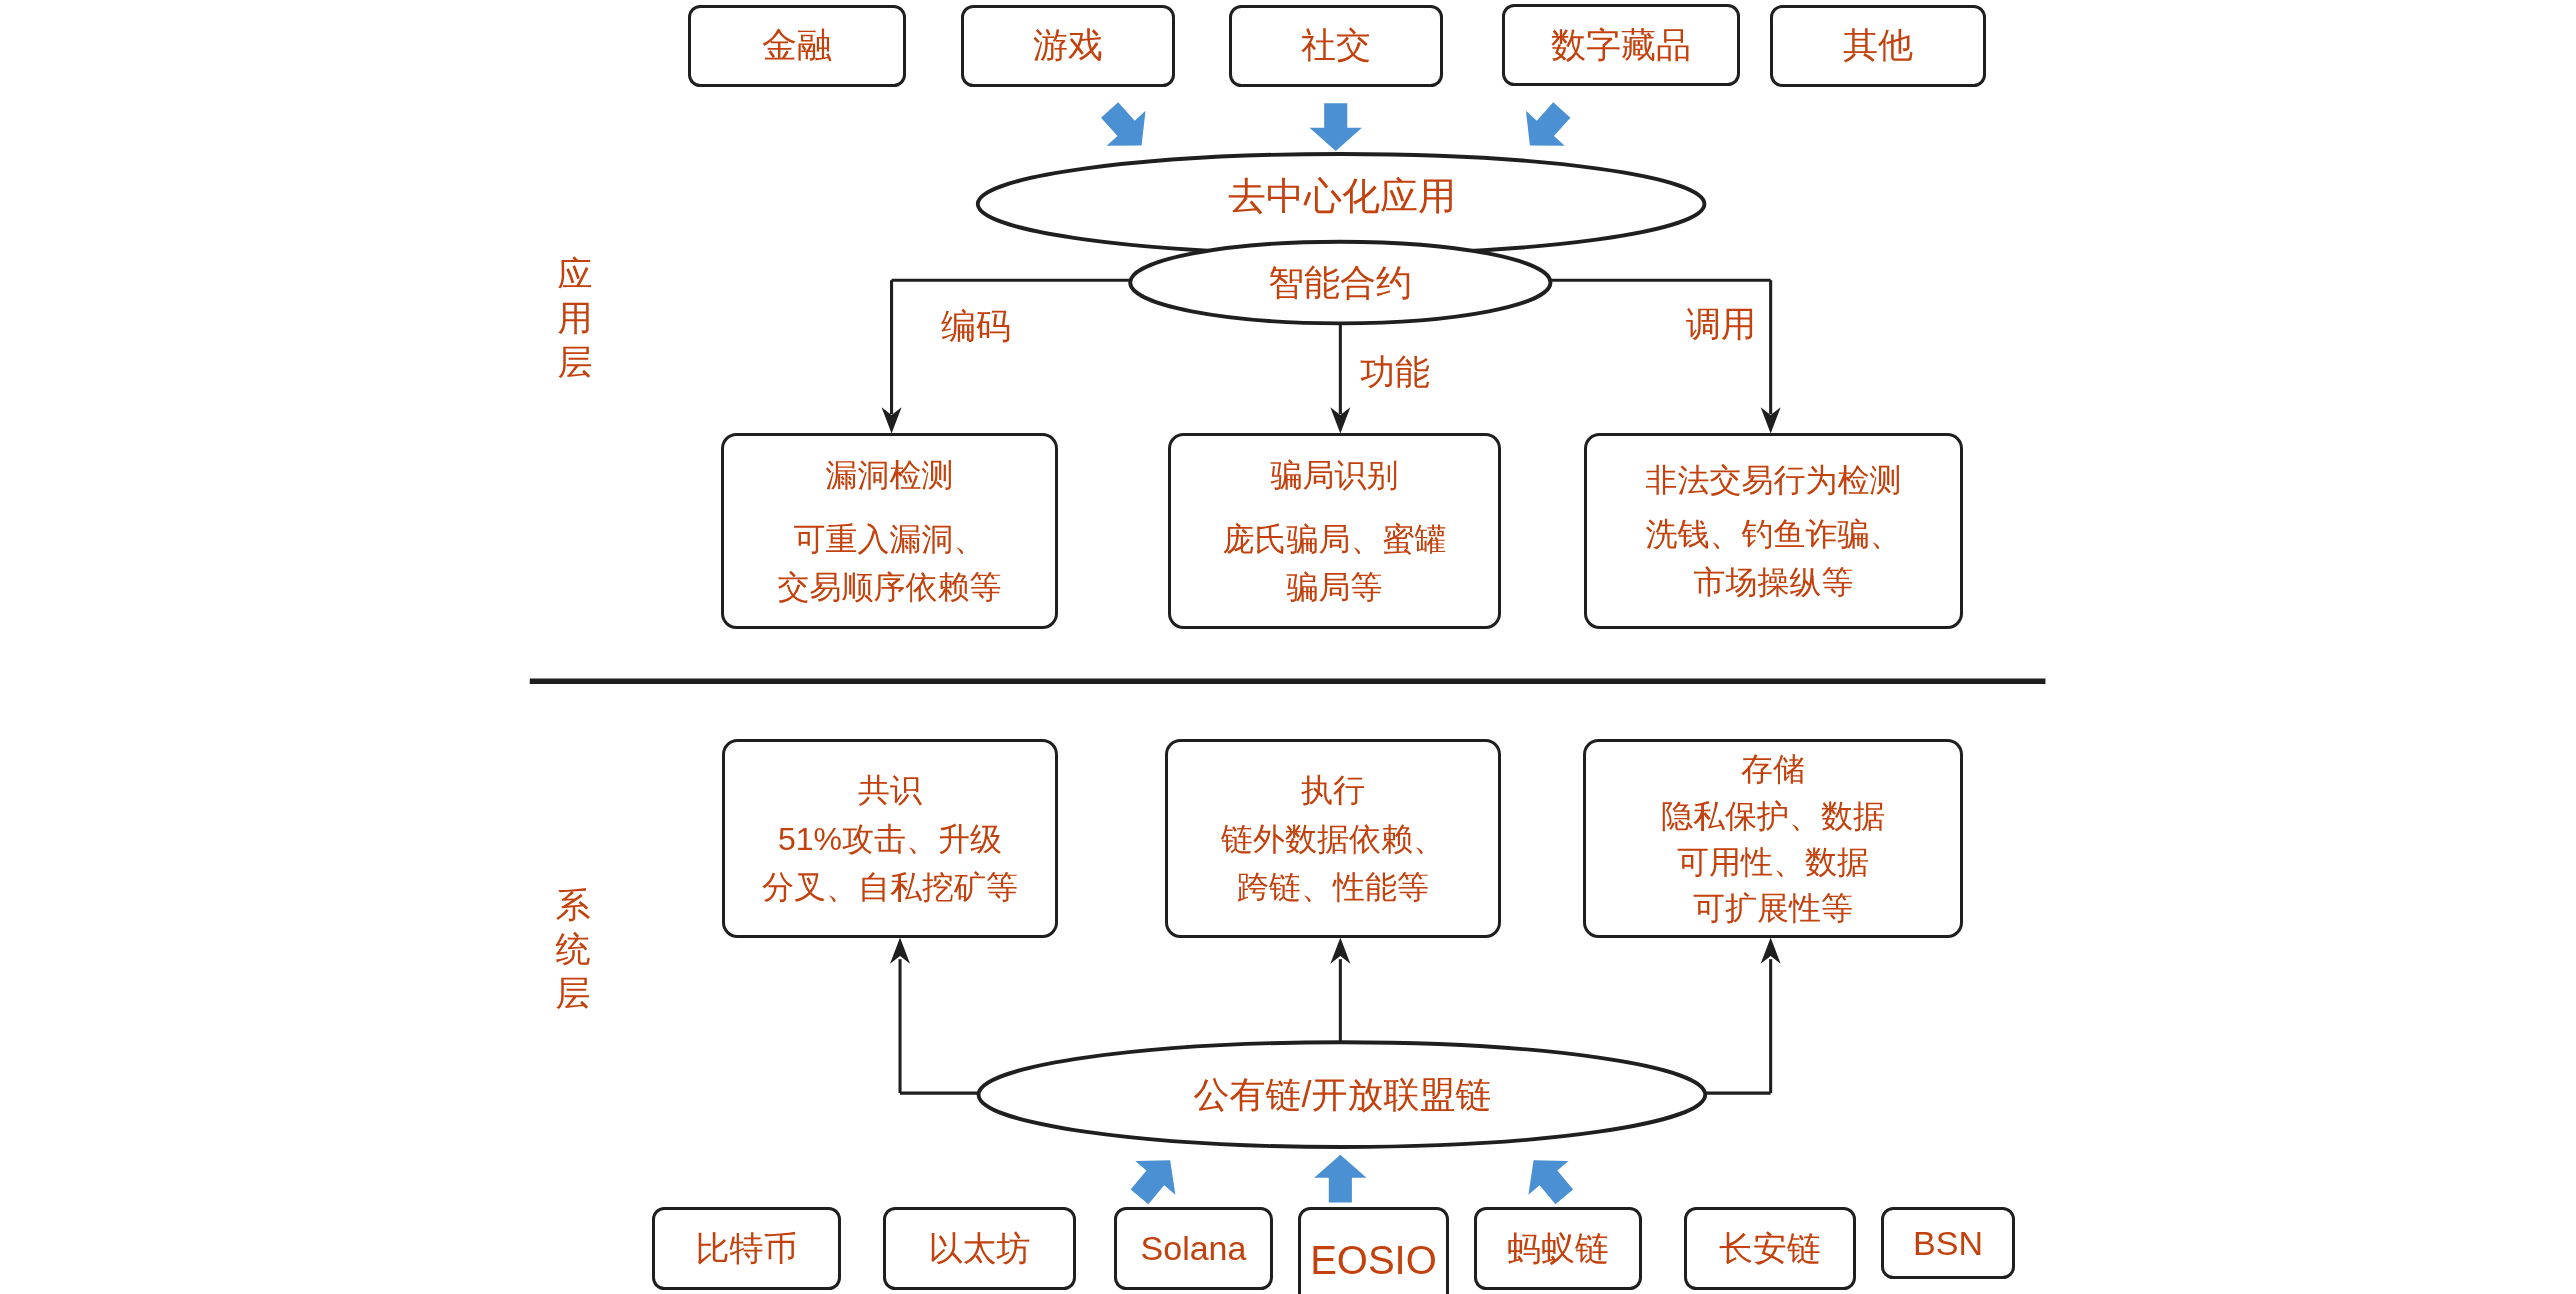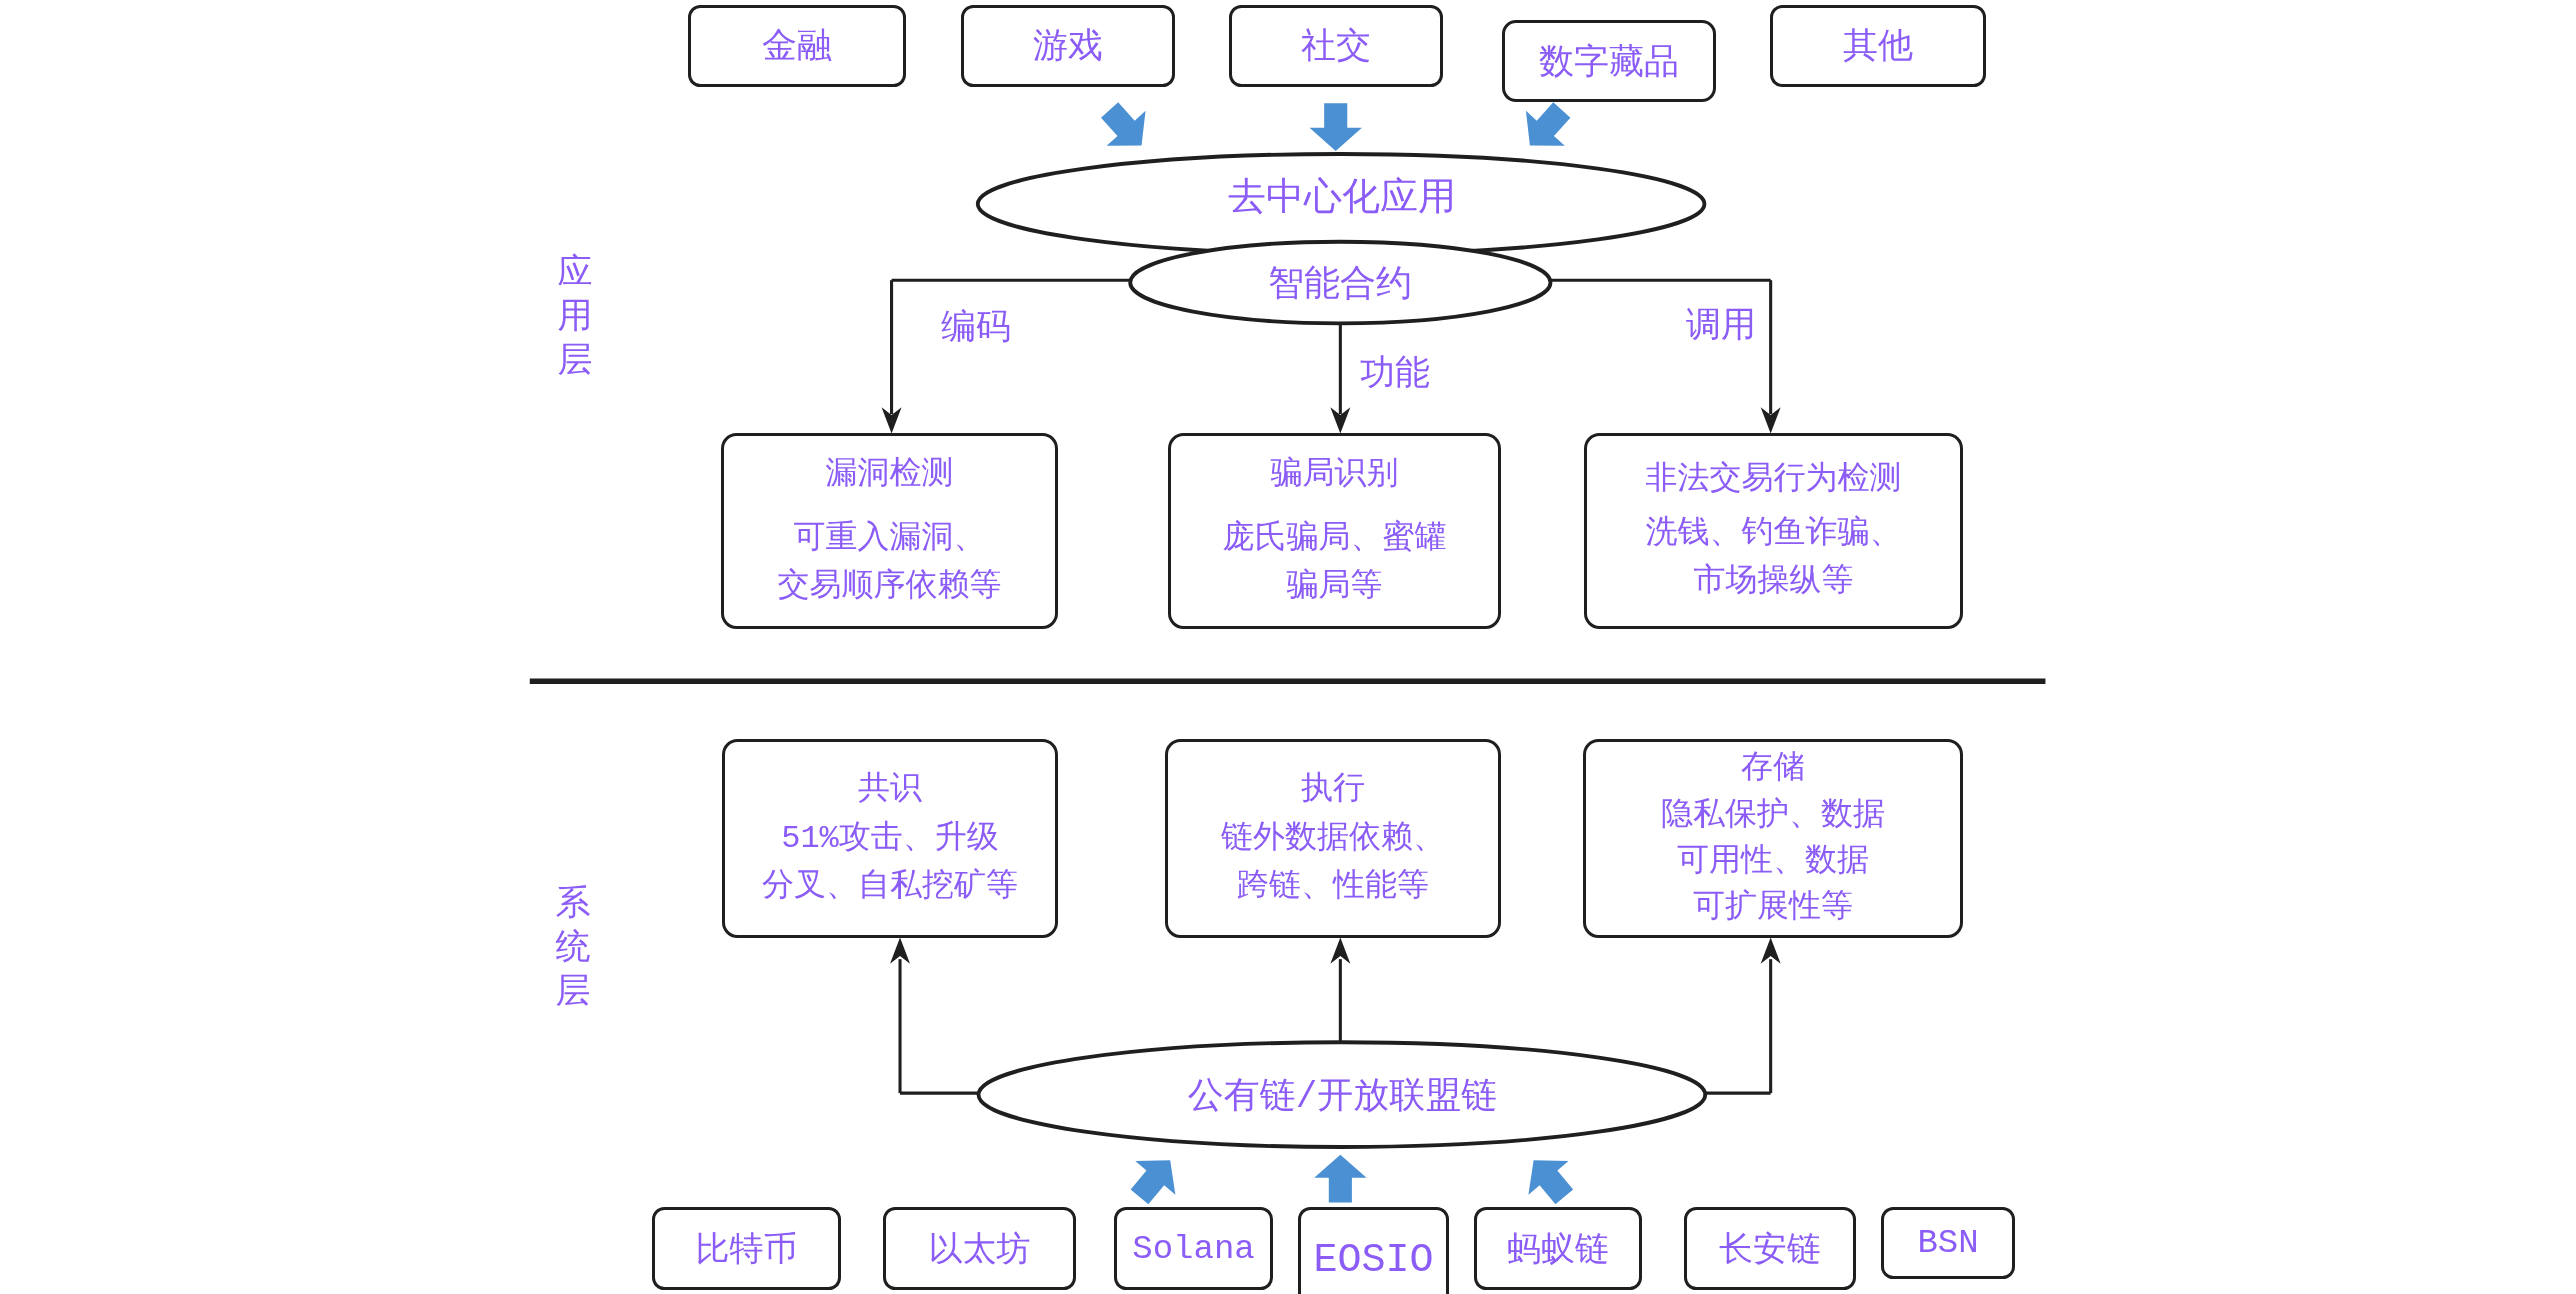--- a/index.html
+++ b/index.html
@@ -1,18 +1,18 @@
 <!DOCTYPE html>
 <html style="font-size:12.3px"><head>
 <meta charset="utf-8">
 <style>
   html,body{margin:0;padding:0;background:#ffffff;}
   #canvas{
     position:relative;width:2576px;height:1294px;background:#ffffff;overflow:hidden;
-    font-family:Liberation Mono, monospace;color:#8b5cf6;
+    font-family:Liberation Sans, sans-serif;color:#c2410c;
   }
   #connector-layer{position:absolute;left:0;top:0;width:2576px;height:1294px;}
   .tag-box{
     position:absolute;height:82px;box-sizing:border-box;
     border:3.8px solid #1f1f1f;border-radius:12.3px;background:#ffffff;
     display:flex;align-items:center;justify-content:center;
     font-size:35px;
   }
   .sec-box{
     position:absolute;box-sizing:border-box;
@@ -81,21 +81,21 @@
 
   <div class="tag-box" style="left:688px;top:4.6px;width:218px;">
     <span>金融</span>
   </div>
   <div class="tag-box" style="left:961px;top:4.6px;width:214px;">
     <span>游戏</span>
   </div>
   <div class="tag-box" style="left:1229px;top:4.6px;width:214px;">
     <span>社交</span>
   </div>
-  <div class="tag-box" style="left:1502px;top:20px;width:214px;border-radius:14px;">
+  <div class="tag-box" style="left:1502px;top:4px;width:238px;">
     <span>数字藏品</span>
   </div>
   <div class="tag-box" style="left:1770px;top:4.6px;width:216px;">
     <span>其他</span>
   </div>
 
   <div class="ellipse-label" style="left:978px;top:156px;width:728px;height:81px;">去中心化应用</div>
   <div class="ellipse-label" style="left:1130px;top:243px;width:420px;height:81px;font-size:36px;">智能合约</div>
   <div class="ellipse-label" style="left:979px;top:1043px;width:727px;height:104px;font-size:36px;">公有链/开放联盟链</div>
 

